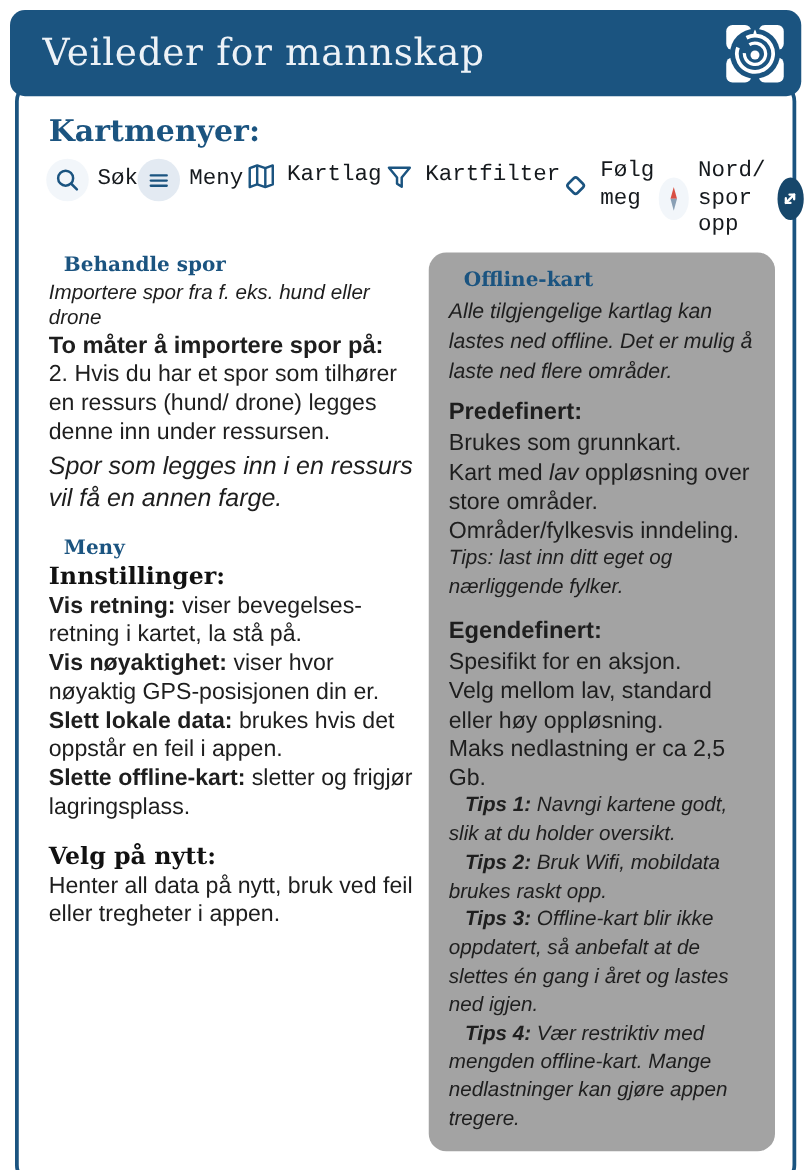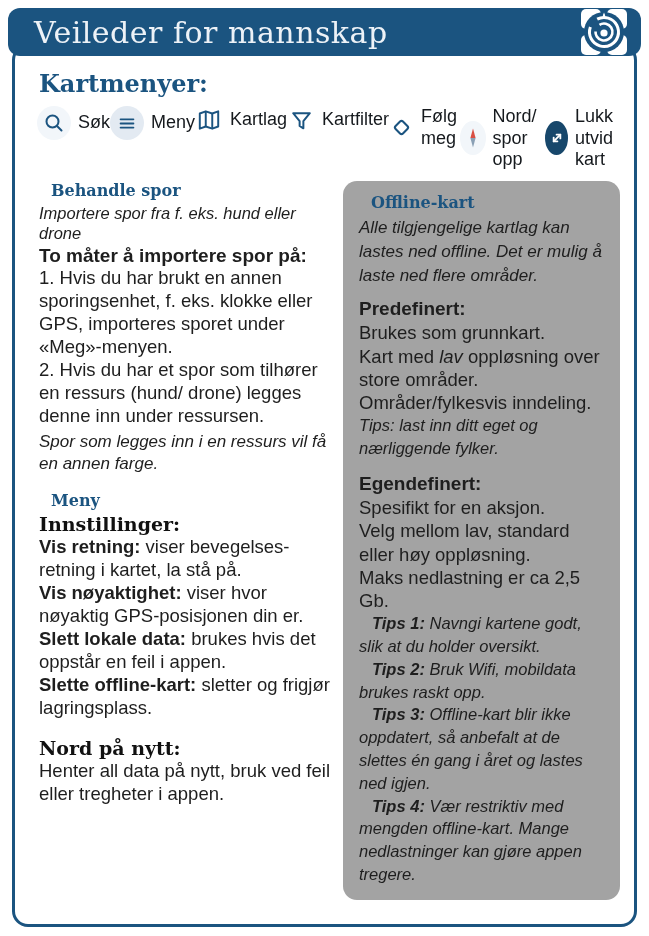--- a/index.html
+++ b/index.html
@@ -6,21 +6,21 @@
   html, body { margin: 0; padding: 0; }
   body {
     width: 649px; height: 936px; overflow: hidden;
     background: #ffffff;
     font-family: "Liberation Sans", sans-serif;
     color: #1e1e1e;
   }
   
   .hdr {
     position: relative; z-index: 2;
-    margin: 8px 8px 0; height: 48px;
+    margin: 8px 8px 0; height: 69px;
     background: #1b5480; border-radius: 12px;
     display: flex; align-items: center;
     padding: 0 11px 0 26px;
   }
   .hdr h1 {
     margin: 0; flex: 1;
     font-family: "DejaVu Serif", serif; font-weight: 500;
     font-size: 30px; letter-spacing: .5px; color: #edf2f7;
   }
   .logo svg { display: block; width: 52px; height: 52px; }
@@ -36,20 +36,21 @@
 
   
   .km-head {
     margin: 0 0 6px 10px;
     font-family: "DejaVu Serif", serif; font-weight: bold;
     font-size: 24px; color: #1b5480;
   }
   .iconrow {
     display: flex; justify-content: flex-start; align-items: flex-start;
     padding: 2px 6px 0 8px;
+    font-family: Liberation Mono, monospace;
   }
   .ic-item { display: flex; align-items: center; gap: 7px; font-size: 18px; line-height: 1.2; color: #15191d; }
   .ic-item .lbl { white-space: pre-line; }
   .ic-plain { width: 28px; height: 28px; display: flex; align-items: center; justify-content: center; }
   .ic-circle { width: 34px; height: 34px; border-radius: 50%; display: flex; align-items: center; justify-content: center; }
   .bg-faint { background: #f2f6fa; }
   .bg-grey  { background: #e3eaf2; }
   .ic-item svg { display: block; }
 
   
@@ -59,21 +60,21 @@
   }
   .section-h {
     margin: 0 12px 2px;
     font-family: "DejaVu Serif", serif; font-weight: bold;
     font-size: 16px; color: #1b5480;
   }
   .leftcol { font-size: 18.5px; line-height: 1.24; }
   .subtitle { font-style: italic; font-size: 16.5px; margin: 0 0 8px; }
   .lead { font-weight: bold; font-size: 19px; }
   .body-p { margin: 0; }
-  .note { font-style: italic; font-size: 17px; line-height: 1.3; margin-top: 3px; }
+  .note { font-style: italic; font-size: 20px; line-height: 1.3; margin-top: 3px; }
   .meny-h { margin-top: 16px; }
   .slab-sub {
     font-family: "DejaVu Serif", serif; font-weight: bold;
     font-size: 19px; color: #111;
   }
   .gap-sm { height: 8px; } .gap-md { height: 17px; }
 
   .rightbox {
     background: #a3a3a3; border-radius: 14px;
     padding: 12px 15px 14px 16px;
@@ -188,33 +189,32 @@
 utvid kart</span>
     </div>
   </div>
 
   <div class="cols">
 
     <div class="leftcol">
       <h3 class="section-h">Behandle spor</h3>
       <p class="subtitle body-p">Importere spor fra f. eks. hund eller drone</p>
       <p class="lead body-p">To måter å importere spor på:</p>
-      <p class="body-p">1. Hvis du har brukt en annen sporingsenhet, f. eks. klokke eller GPS, importeres sporet under «Meg»-menyen.</p>
       <p class="body-p">2. Hvis du har et spor som tilhører en ressurs (hund/ drone) legges denne inn under ressursen.</p>
       <p class="note body-p">Spor som legges inn i en ressurs vil få en annen farge.</p>
 
       <h3 class="section-h meny-h">Meny</h3>
       <div class="slab-sub">Innstillinger:</div>
       <p class="body-p"><b>Vis retning:</b> <span>viser bevegelses-retning i kartet, la stå på.</span></p>
       <p class="body-p"><b>Vis nøyaktighet:</b> <span>viser hvor nøyaktig GPS-posisjonen din er.</span></p>
       <p class="body-p"><b>Slett lokale data:</b> <span>brukes hvis det oppstår en feil i appen.</span></p>
       <p class="body-p"><b>Slette offline-kart:</b> <span>sletter og frigjør lagringsplass.</span></p>
 
       <div class="gap-md"></div>
-      <div class="slab-sub">Nord på nytt:</div>
+      <div class="slab-sub">Velg på nytt:</div>
       <p class="body-p">Henter all data på nytt, bruk ved feil eller tregheter i appen.</p>
     </div>
 
     <div class="rightbox">
       <h3 class="section-h">Offline-kart</h3>
       <p class="intro body-p">Alle tilgjengelige kartlag kan lastes ned offline. Det er mulig å laste ned flere områder.</p>
 
       <div class="sub-bold">Predefinert:</div>
       <div>Brukes som grunnkart.</div>
       <div><span>Kart med </span><i>lav</i><span> oppløsning over store områder.</span></div>

